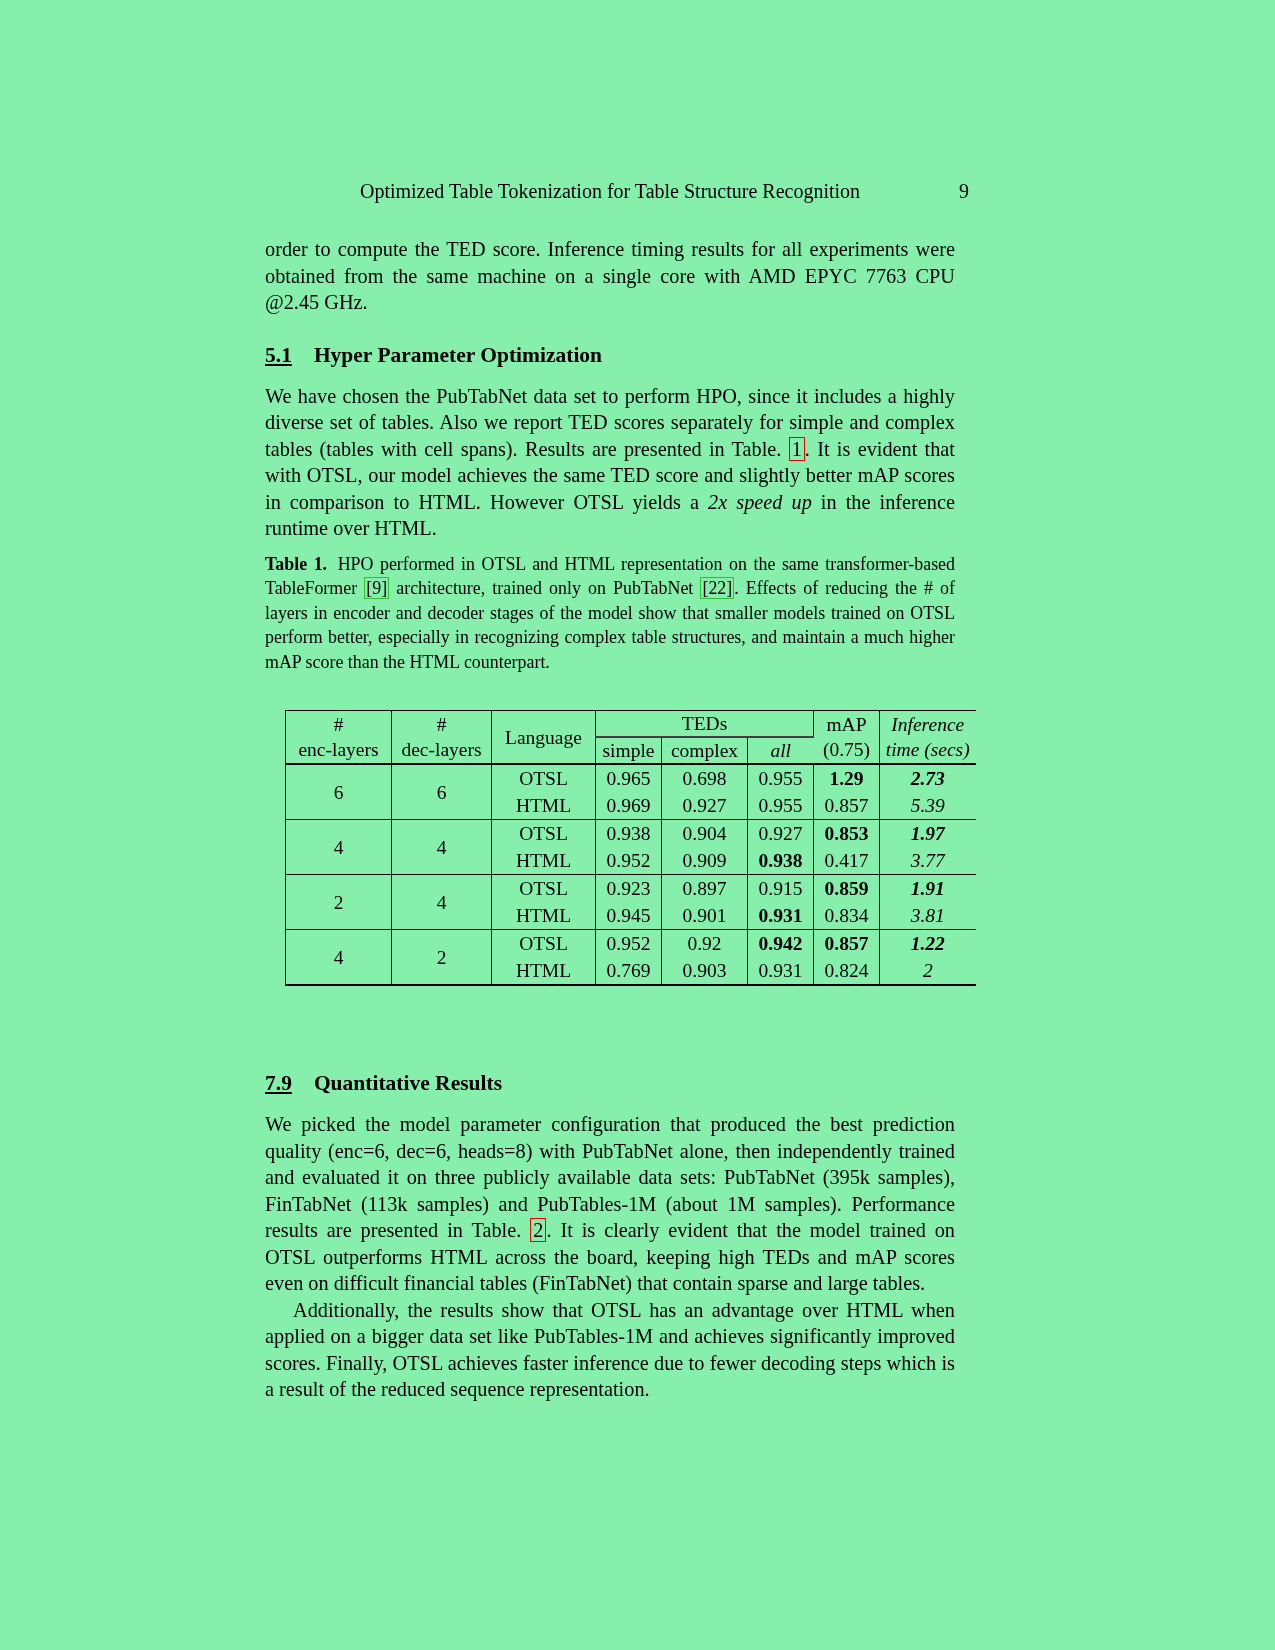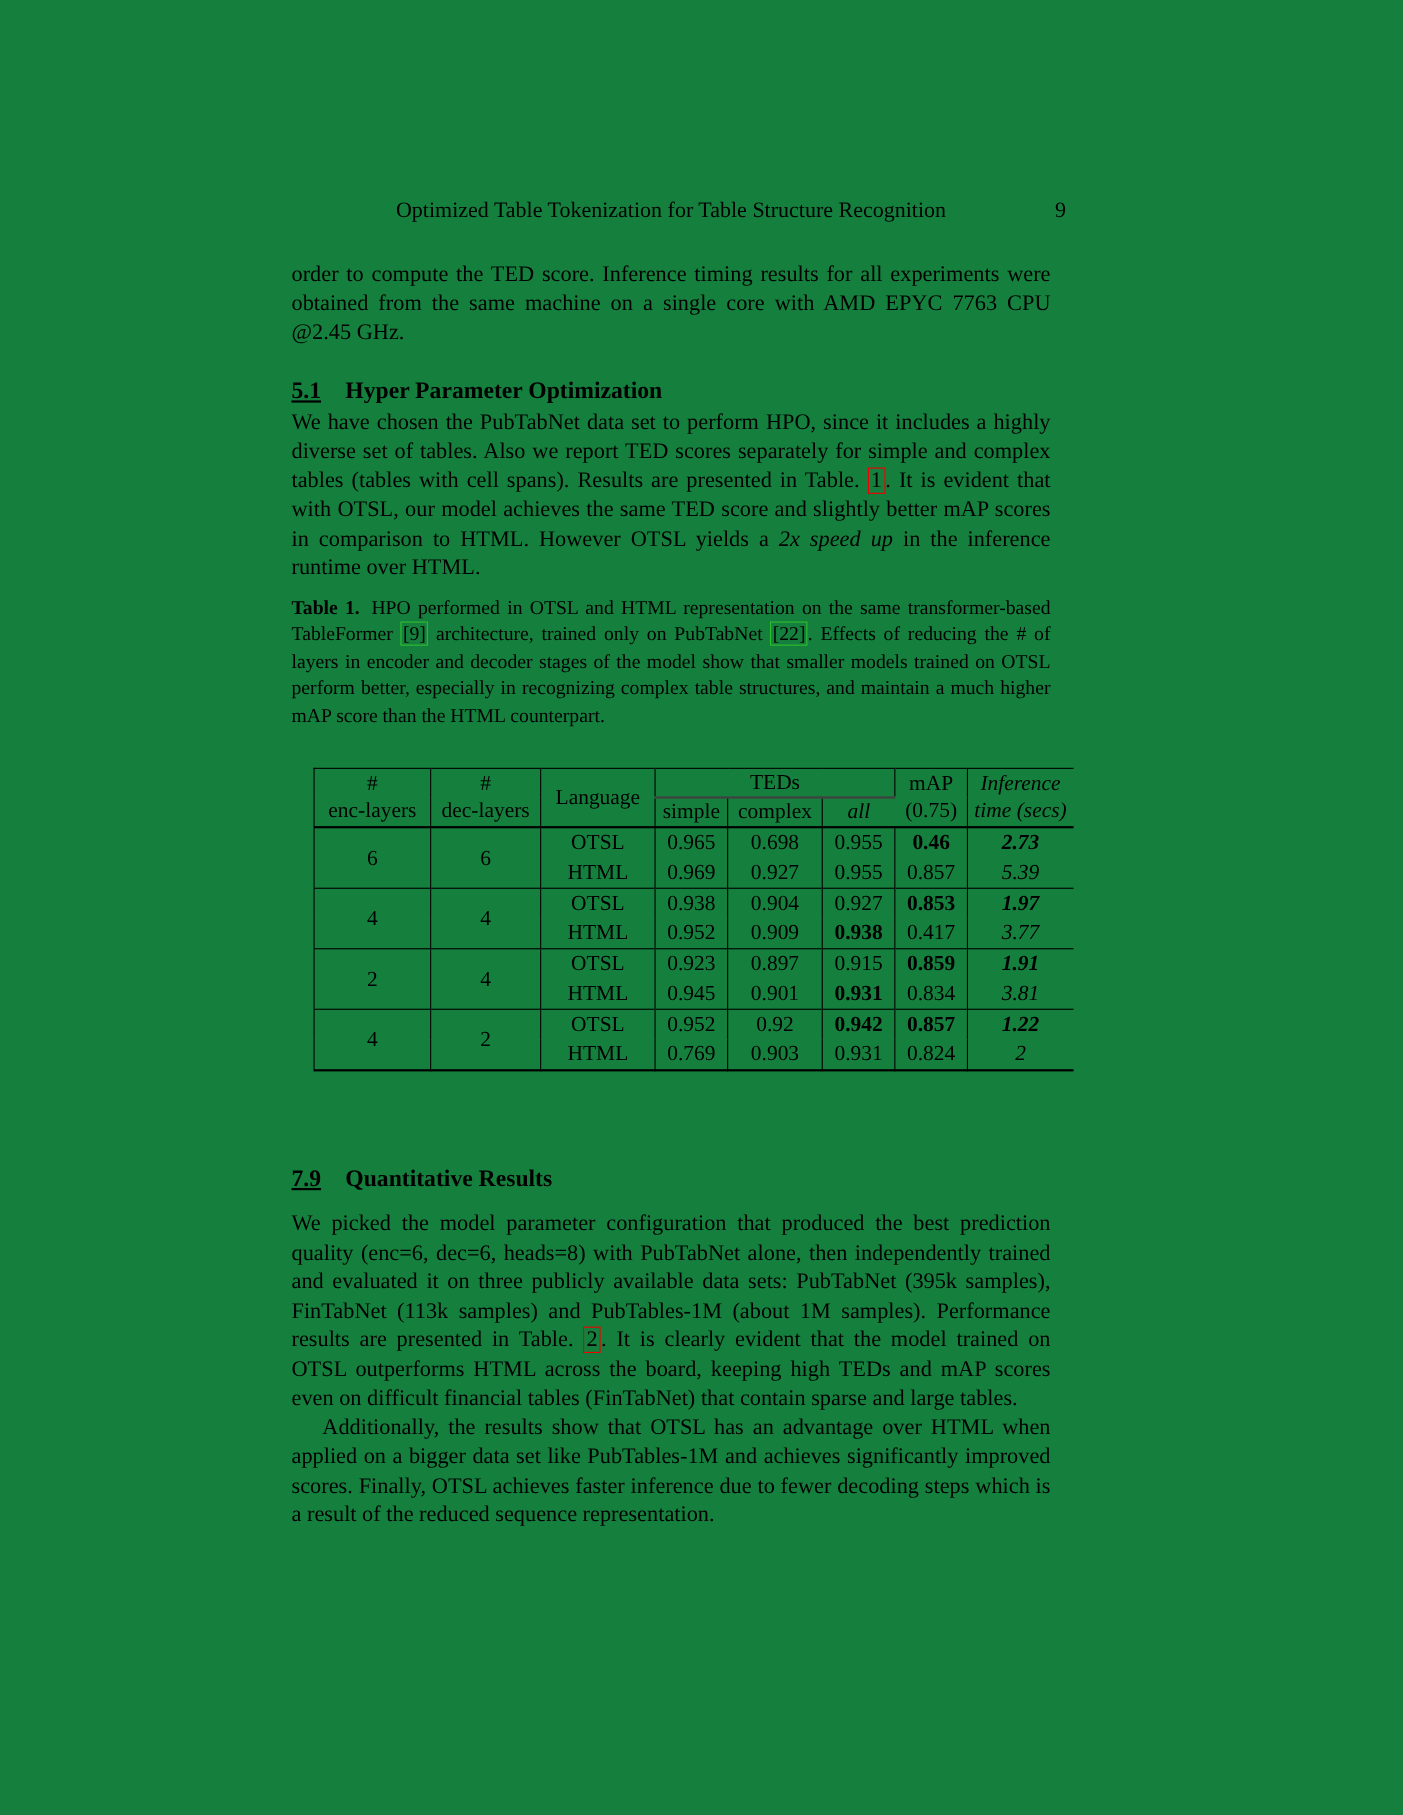--- a/index.html
+++ b/index.html
@@ -1,20 +1,20 @@
 <!DOCTYPE html>
 <html style="--ref-color: #ee0000; --cite-color: #2fbf2f;"><head>
 <meta charset="utf-8">
 <style>
   html, body { margin: 0; padding: 0; background: #ffffff; }
   .page {
     position: relative;
     width: 1275px;
     height: 1650px;
-    background: #15803d;
+    background: #86efac;
     color: #000000;
     font-family: "Liberation Serif", "DejaVu Serif", serif;
     overflow: hidden;
   }
   .content {
     position: absolute;
     left: 265px;
     top: 0;
     width: 690px;
   }
@@ -37,21 +37,21 @@
 
   h2.section {
     margin: 26px 0 0 0;
     font-size: 21.5px;
     font-weight: bold;
     line-height: 26px;
   }
   h2.section .sec-num { margin-right: 22px; text-decoration: underline; }
   #s52 { margin-top: 84px; }
 
-  #p-hpo { margin-top: 3px; }
+  #p-hpo { margin-top: 15px; }
   #p-quant1 { margin-top: 15px; }
   #p-quant2 { margin-top: 0; text-indent: 28px; }
 
   .caption {
     margin-top: 10px;
     font-size: 17.9px;
     line-height: 24.5px;
     text-align: justify;
   }
   .rt-b { font-weight: bold; margin-right: 4px; }
@@ -144,21 +144,21 @@
             </tr>
           </thead>
           <tbody>
             <tr>
               <td rowspan="2">6</td>
               <td rowspan="2">6</td>
               <td>OTSL</td>
               <td>0.965</td>
               <td>0.698</td>
               <td>0.955</td>
-              <td class="bold">0.46</td>
+              <td class="bold">1.29</td>
               <td class="bold">2.73</td>
             </tr>
             <tr>
               <td>HTML</td>
               <td>0.969</td>
               <td>0.927</td>
               <td>0.955</td>
               <td>0.857</td>
               <td>5.39</td>
             </tr>

